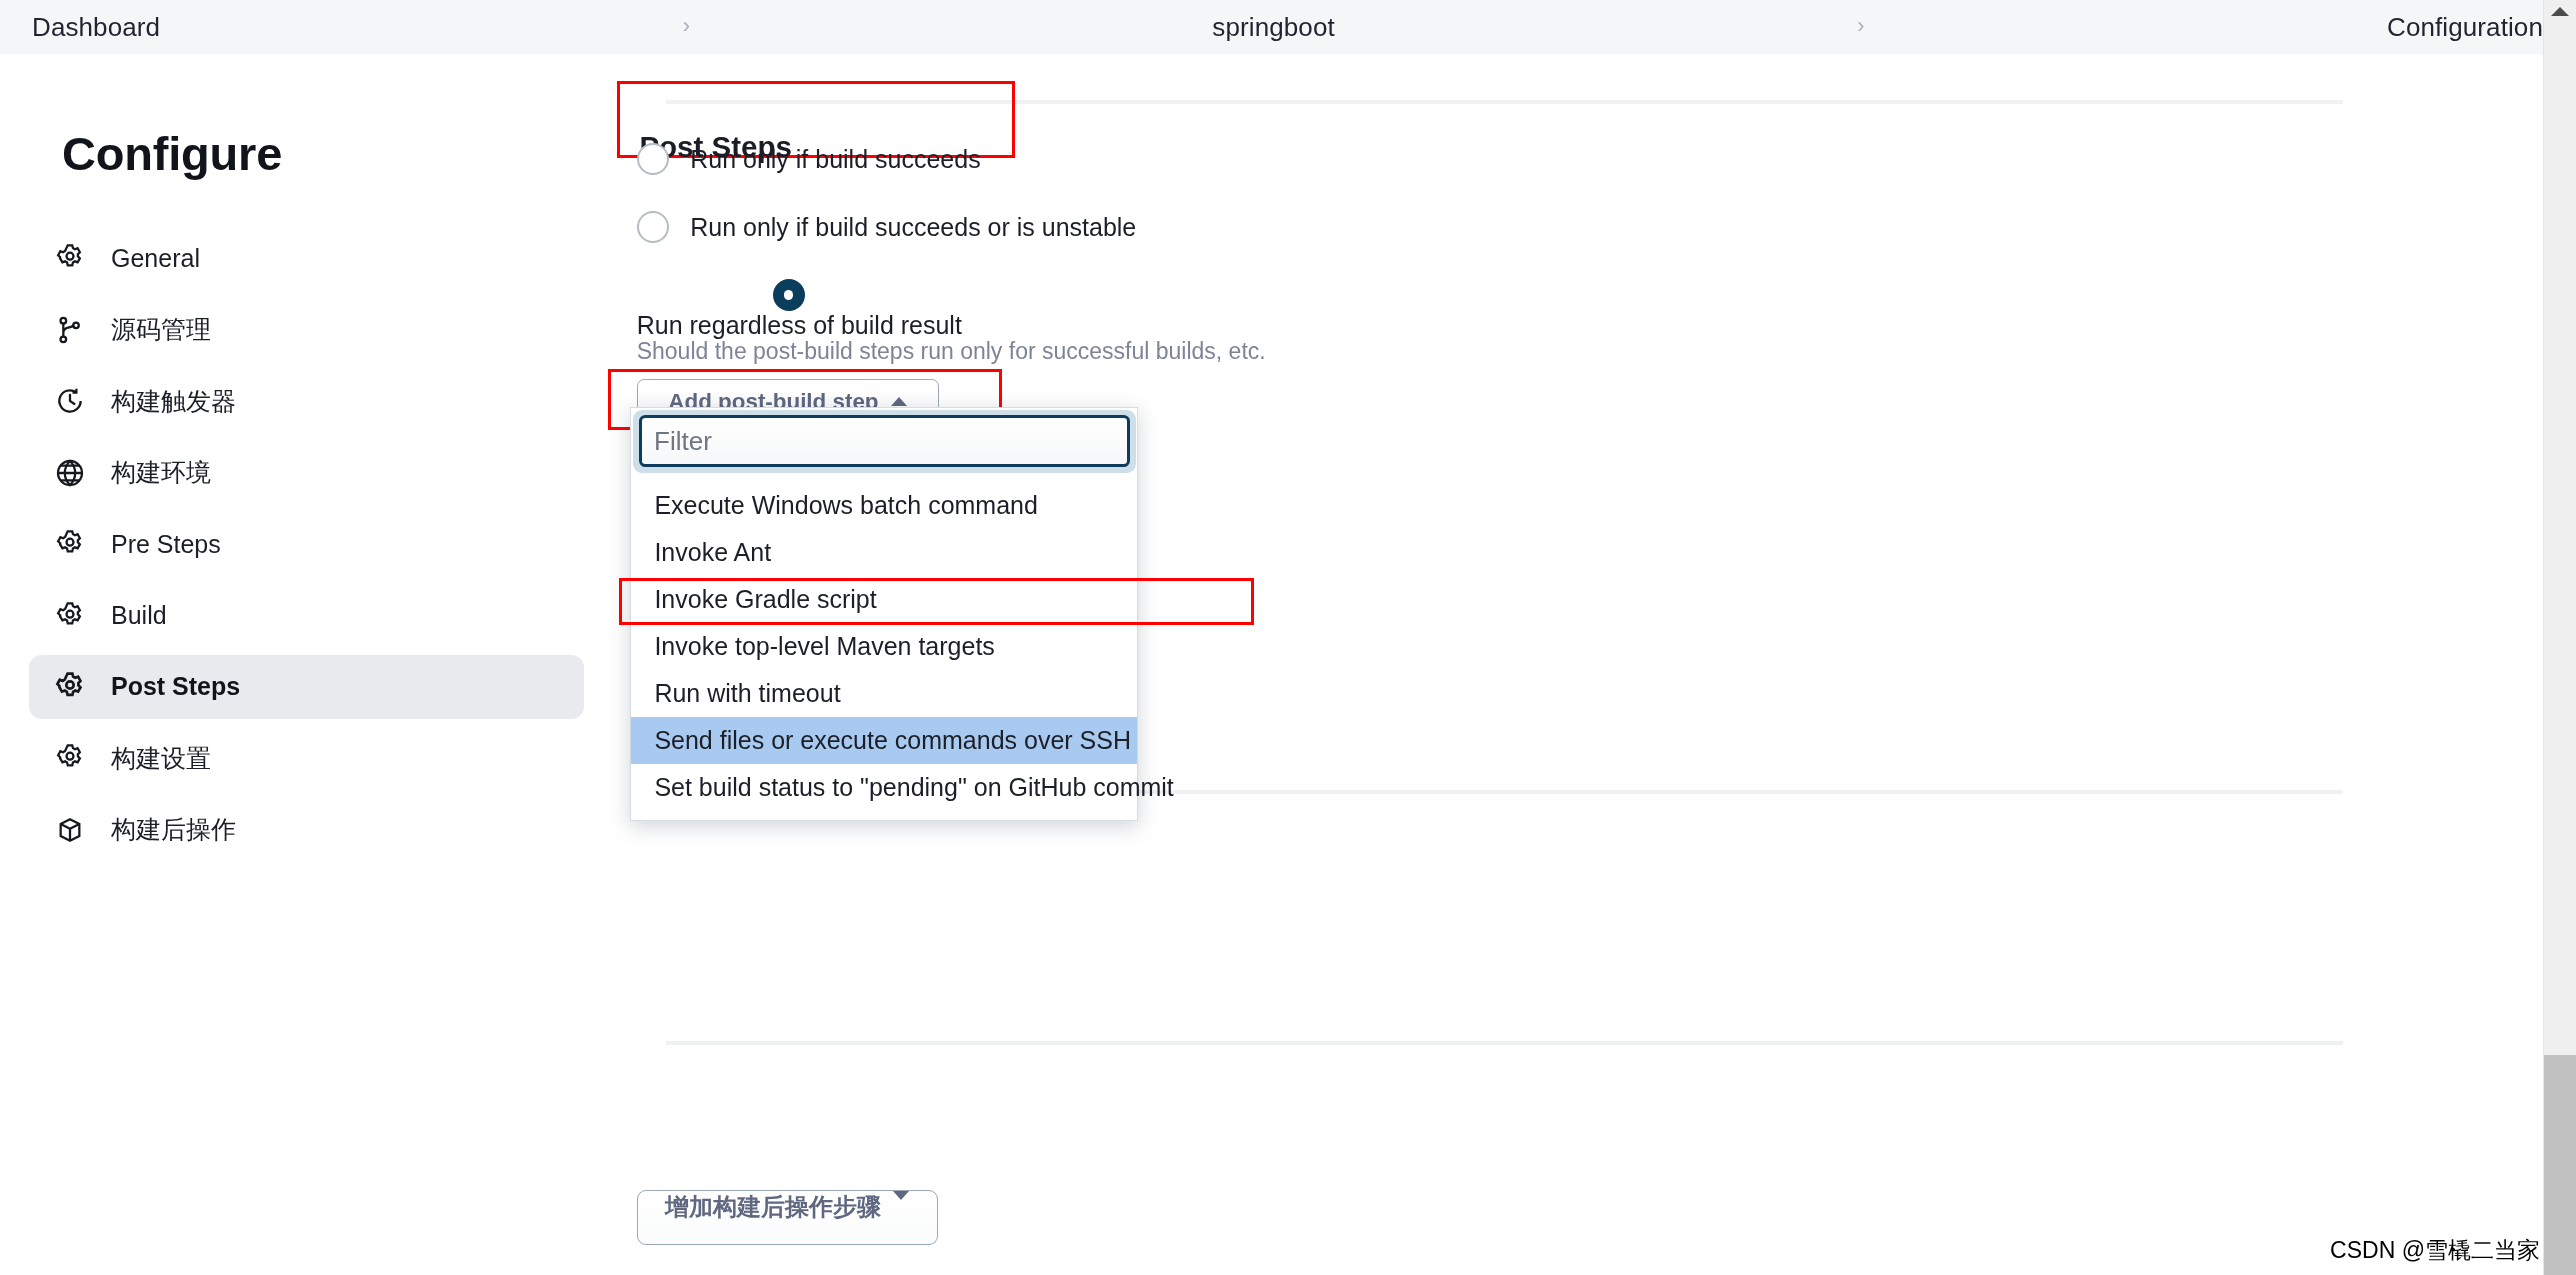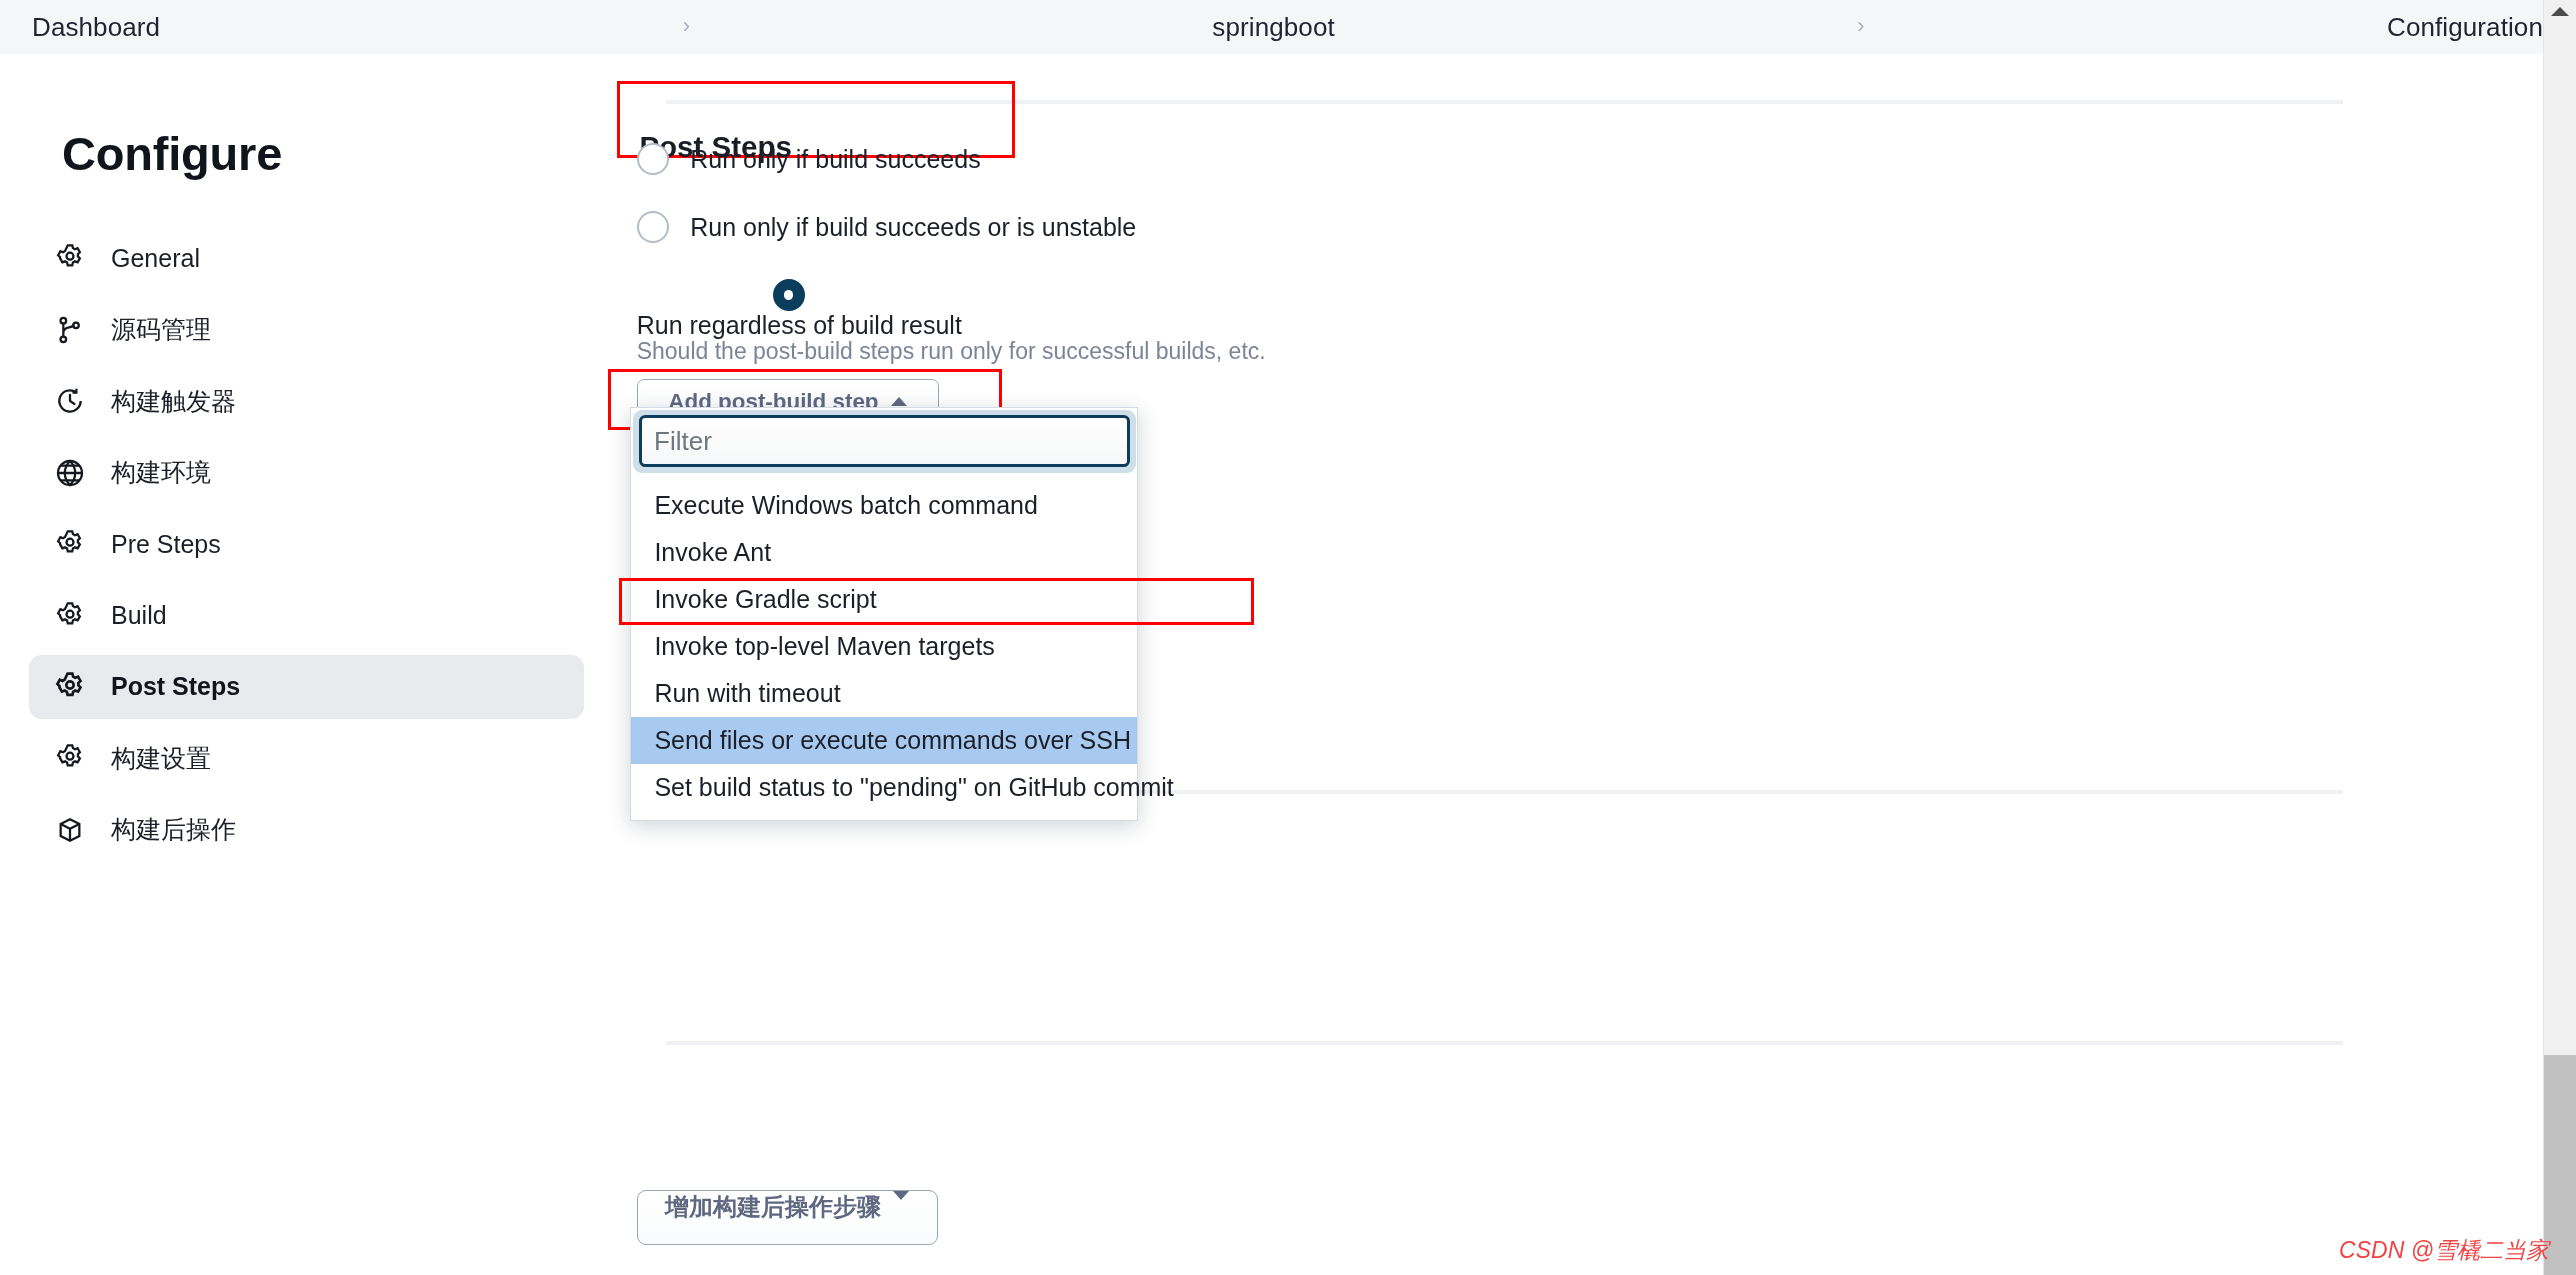--- a/index.html
+++ b/index.html
@@ -296,25 +296,24 @@
   .sb-thumb {
     position: absolute;
     left: 0; top: 1055px;
     width: 33px; height: 220px;
     background: #c1c1c1;
   }
 
   
   .watermark {
     position: absolute;
-    right: 27px; bottom: 9px;
+    right: 36px; bottom: 9px;
     font-size: 23px;
-    color: #ef4444;
+    color: #000000;
     white-space: nowrap;
-    font-style: italic;
   }
 </style>
 </head>
 <body>
 
 <div id="page">
 
   <div class="breadcrumb-bar">
     <span class="crumb">Dashboard</span>
     <span class="crumb-sep">›</span>

